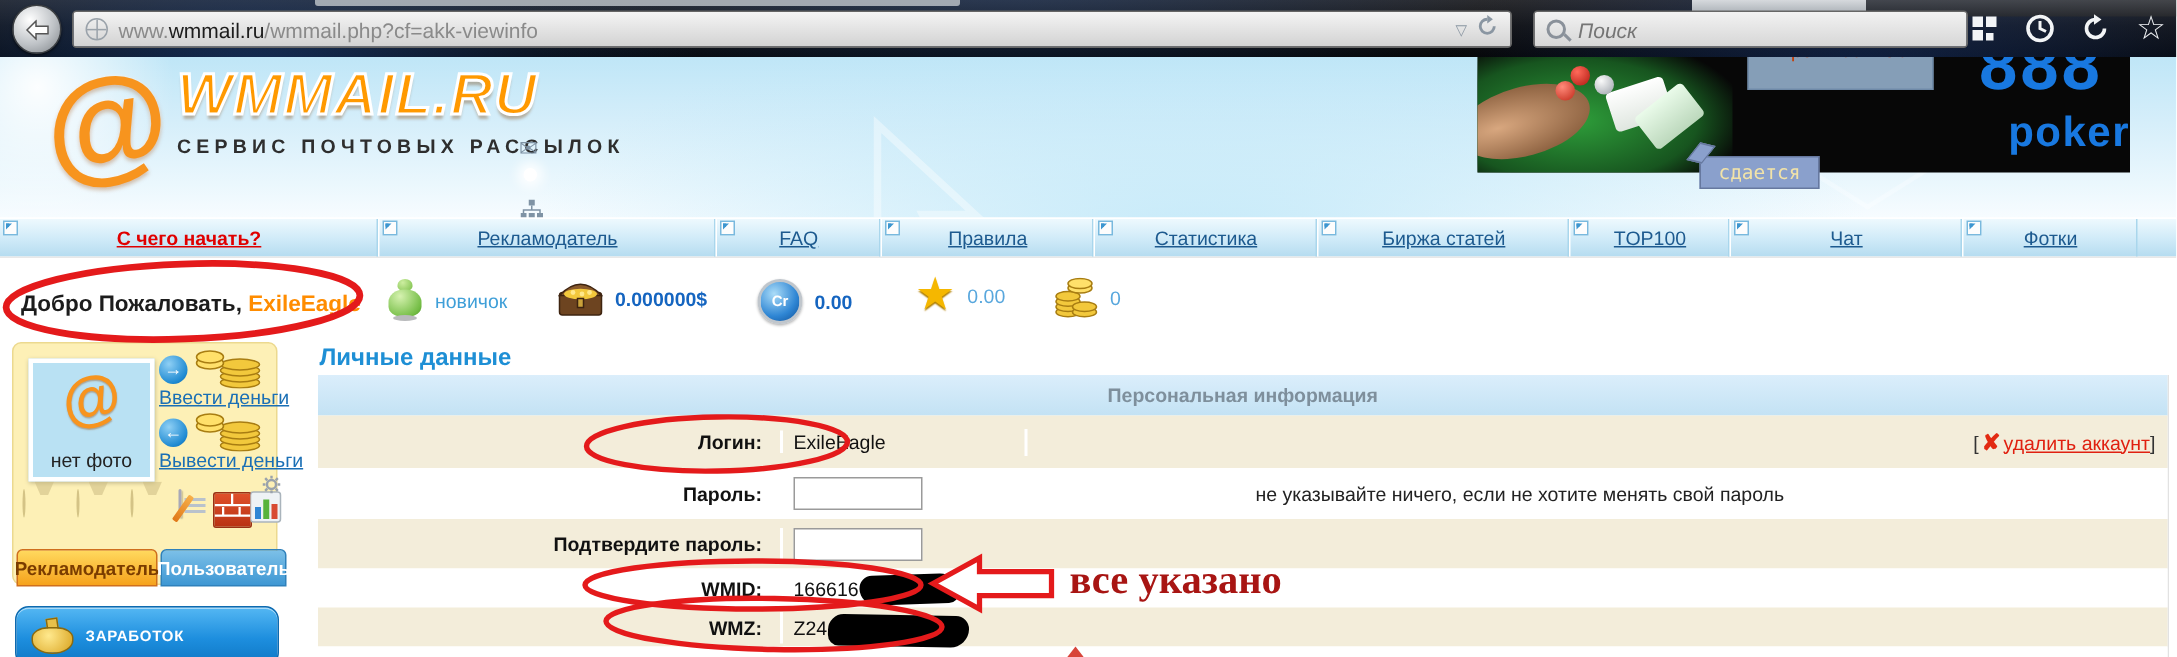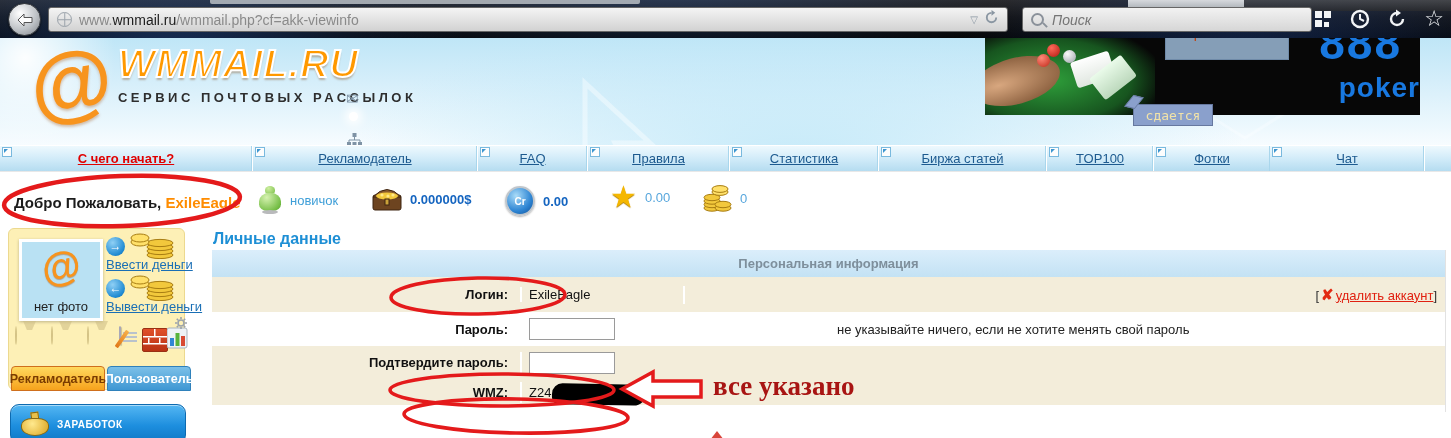--- a/index.html
+++ b/index.html
@@ -298,27 +298,27 @@
         <span class="navlink">Статистика</span>
       </div>
     <div class="navcell" style="width:168px;">
         <span class="navico"></span>
         <span class="navlink">Биржа статей</span>
       </div>
     <div class="navcell" style="width:107px;">
         <span class="navico"></span>
         <span class="navlink">TOP100</span>
       </div>
+    <div class="navcell" style="width:155px;">
+        <span class="navico"></span>
+        <span class="navlink">Чат</span>
+      </div>
     <div class="navcell" style="width:116px;border-right:none;">
         <span class="navico"></span>
         <span class="navlink">Фотки</span>
-      </div>
-    <div class="navcell" style="width:155px;">
-        <span class="navico"></span>
-        <span class="navlink">Чат</span>
       </div>
   </div>
 
   <div class="userbar">
     <div class="greet">
       <span>Добро Пожаловать,</span> <span class="uname">ExileEagle</span>
     </div>
     <div class="stat" style="left:258px;top:14px;">
       <span class="rankfig">
           <span class="bhead"></span>
@@ -465,20 +465,28 @@
     </div>
 
     <div class="trow beige" style="height:33px;">
       <div class="c1">Подтвердите пароль:</div>
       <div class="c2">
           <input type="text" class="pwinput" style="">
         </div>
       <div class="c3"></div>
     </div>
 
+    <div class="trow white" style="height:26px;">
+      <div class="c1">WMID:</div>
+      <div class="c2">
+          <span>166616</span>
+          <span class="blob blob-wmid"></span>
+        </div>
+      <div class="c3"></div>
+    </div>
 
     <div class="trow beige" style="height:26px;">
       <div class="c1">WMZ:</div>
       <div class="c2">
           <span>Z24</span>
           <span class="blob blob-wmz"></span>
         </div>
       <div class="c3"></div>
     </div>
 

